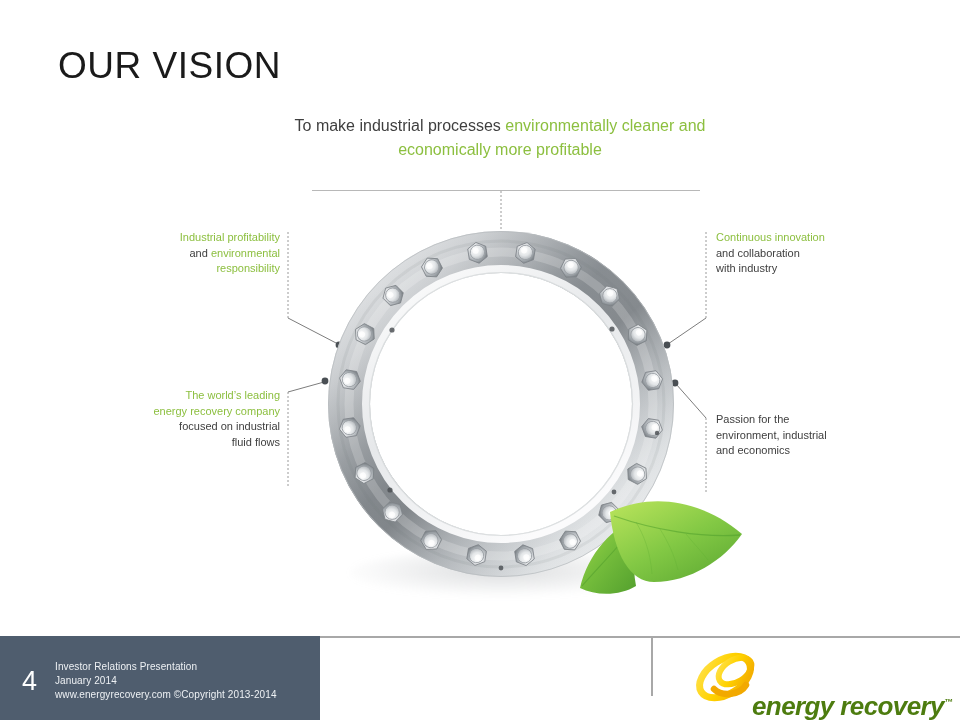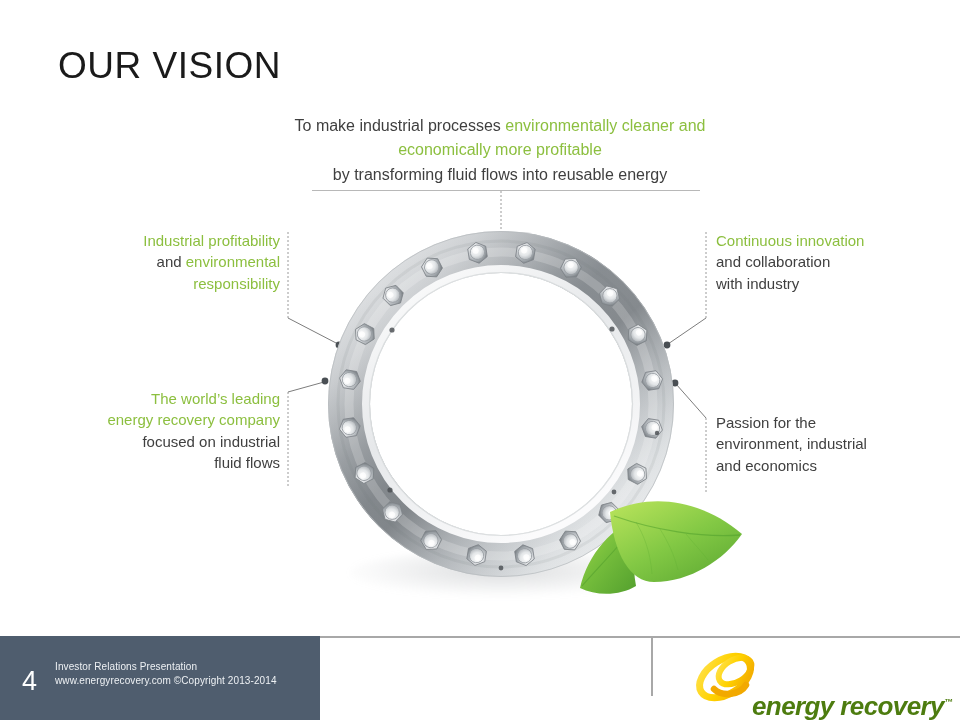--- a/index.html
+++ b/index.html
@@ -24,21 +24,21 @@
     position:absolute; left:200px; top:114px; width:600px;
     text-align:center; font-size:16px; line-height:1.52; color:#3f3f3f;
   }
   .green { color:#8cbf3f; }
   .hdr-underline {
     position:absolute; left:312px; top:190px; width:388px; height:1px;
     background:#b8b8b8;
   }
 
   
-  .callout { position:absolute; font-size:15px; line-height:1.42; color:#404040; }
+  .callout { position:absolute; font-size:11px; line-height:1.42; color:#404040; }
   .callout .green { color:#8cbf3f; }
   .c-tl { left:60px;  top:230px; width:220px; text-align:right; }
   .c-bl { left:40px;  top:388px; width:240px; text-align:right; }
   .c-tr { left:716px; top:230px; width:230px; text-align:left; }
   .c-br { left:716px; top:412px; width:235px; text-align:left; }
 
   
   #connectors { position:absolute; left:0; top:0; width:960px; height:720px; pointer-events:none; }
 
   
@@ -93,21 +93,20 @@
 </head>
 <body>
 
 <div id="slide">
 
   <div class="title">OUR VISION</div>
 
   <div class="header-text">
     <span>To make industrial processes </span><span class="green">environmentally cleaner and</span><br>
     <span class="green">economically more profitable</span><br>
-    <span>by transforming fluid flows into reusable energy</span>
   </div>
   <div class="hdr-underline"></div>
 
   <div class="callout c-tl">
     <span class="green">Industrial profitability</span><br>
     <span>and </span><span class="green">environmental</span><br>
     <span class="green">responsibility</span>
   </div>
 
   <div class="callout c-tr">
@@ -339,20 +338,21 @@
       <path d="M62,40 C70,54 76,68 78,92"></path>
       <path d="M86,47 C94,60 100,72 104,88"></path>
       <path d="M112,52 C120,62 128,70 134,78"></path>
     </g>
   </svg>
 
   <div class="footer-block"></div>
   <div class="slide-num">4</div>
   <div class="footer-meta">
     <div>Investor Relations Presentation</div>
+    <div>January 2014</div>
     <div>www.energyrecovery.com  ©Copyright 2013-2014</div>
   </div>
   <div class="footer-rule"></div>
   <div class="footer-divider"></div>
 
   <svg id="logo" viewBox="0 0 255 52">
     <defs>
       <linearGradient id="swirlG" x1="0" y1="0" x2="1" y2="1">
         <stop offset="0%" stop-color="#ffe14d"></stop>
         <stop offset="45%" stop-color="#ffd200"></stop>

